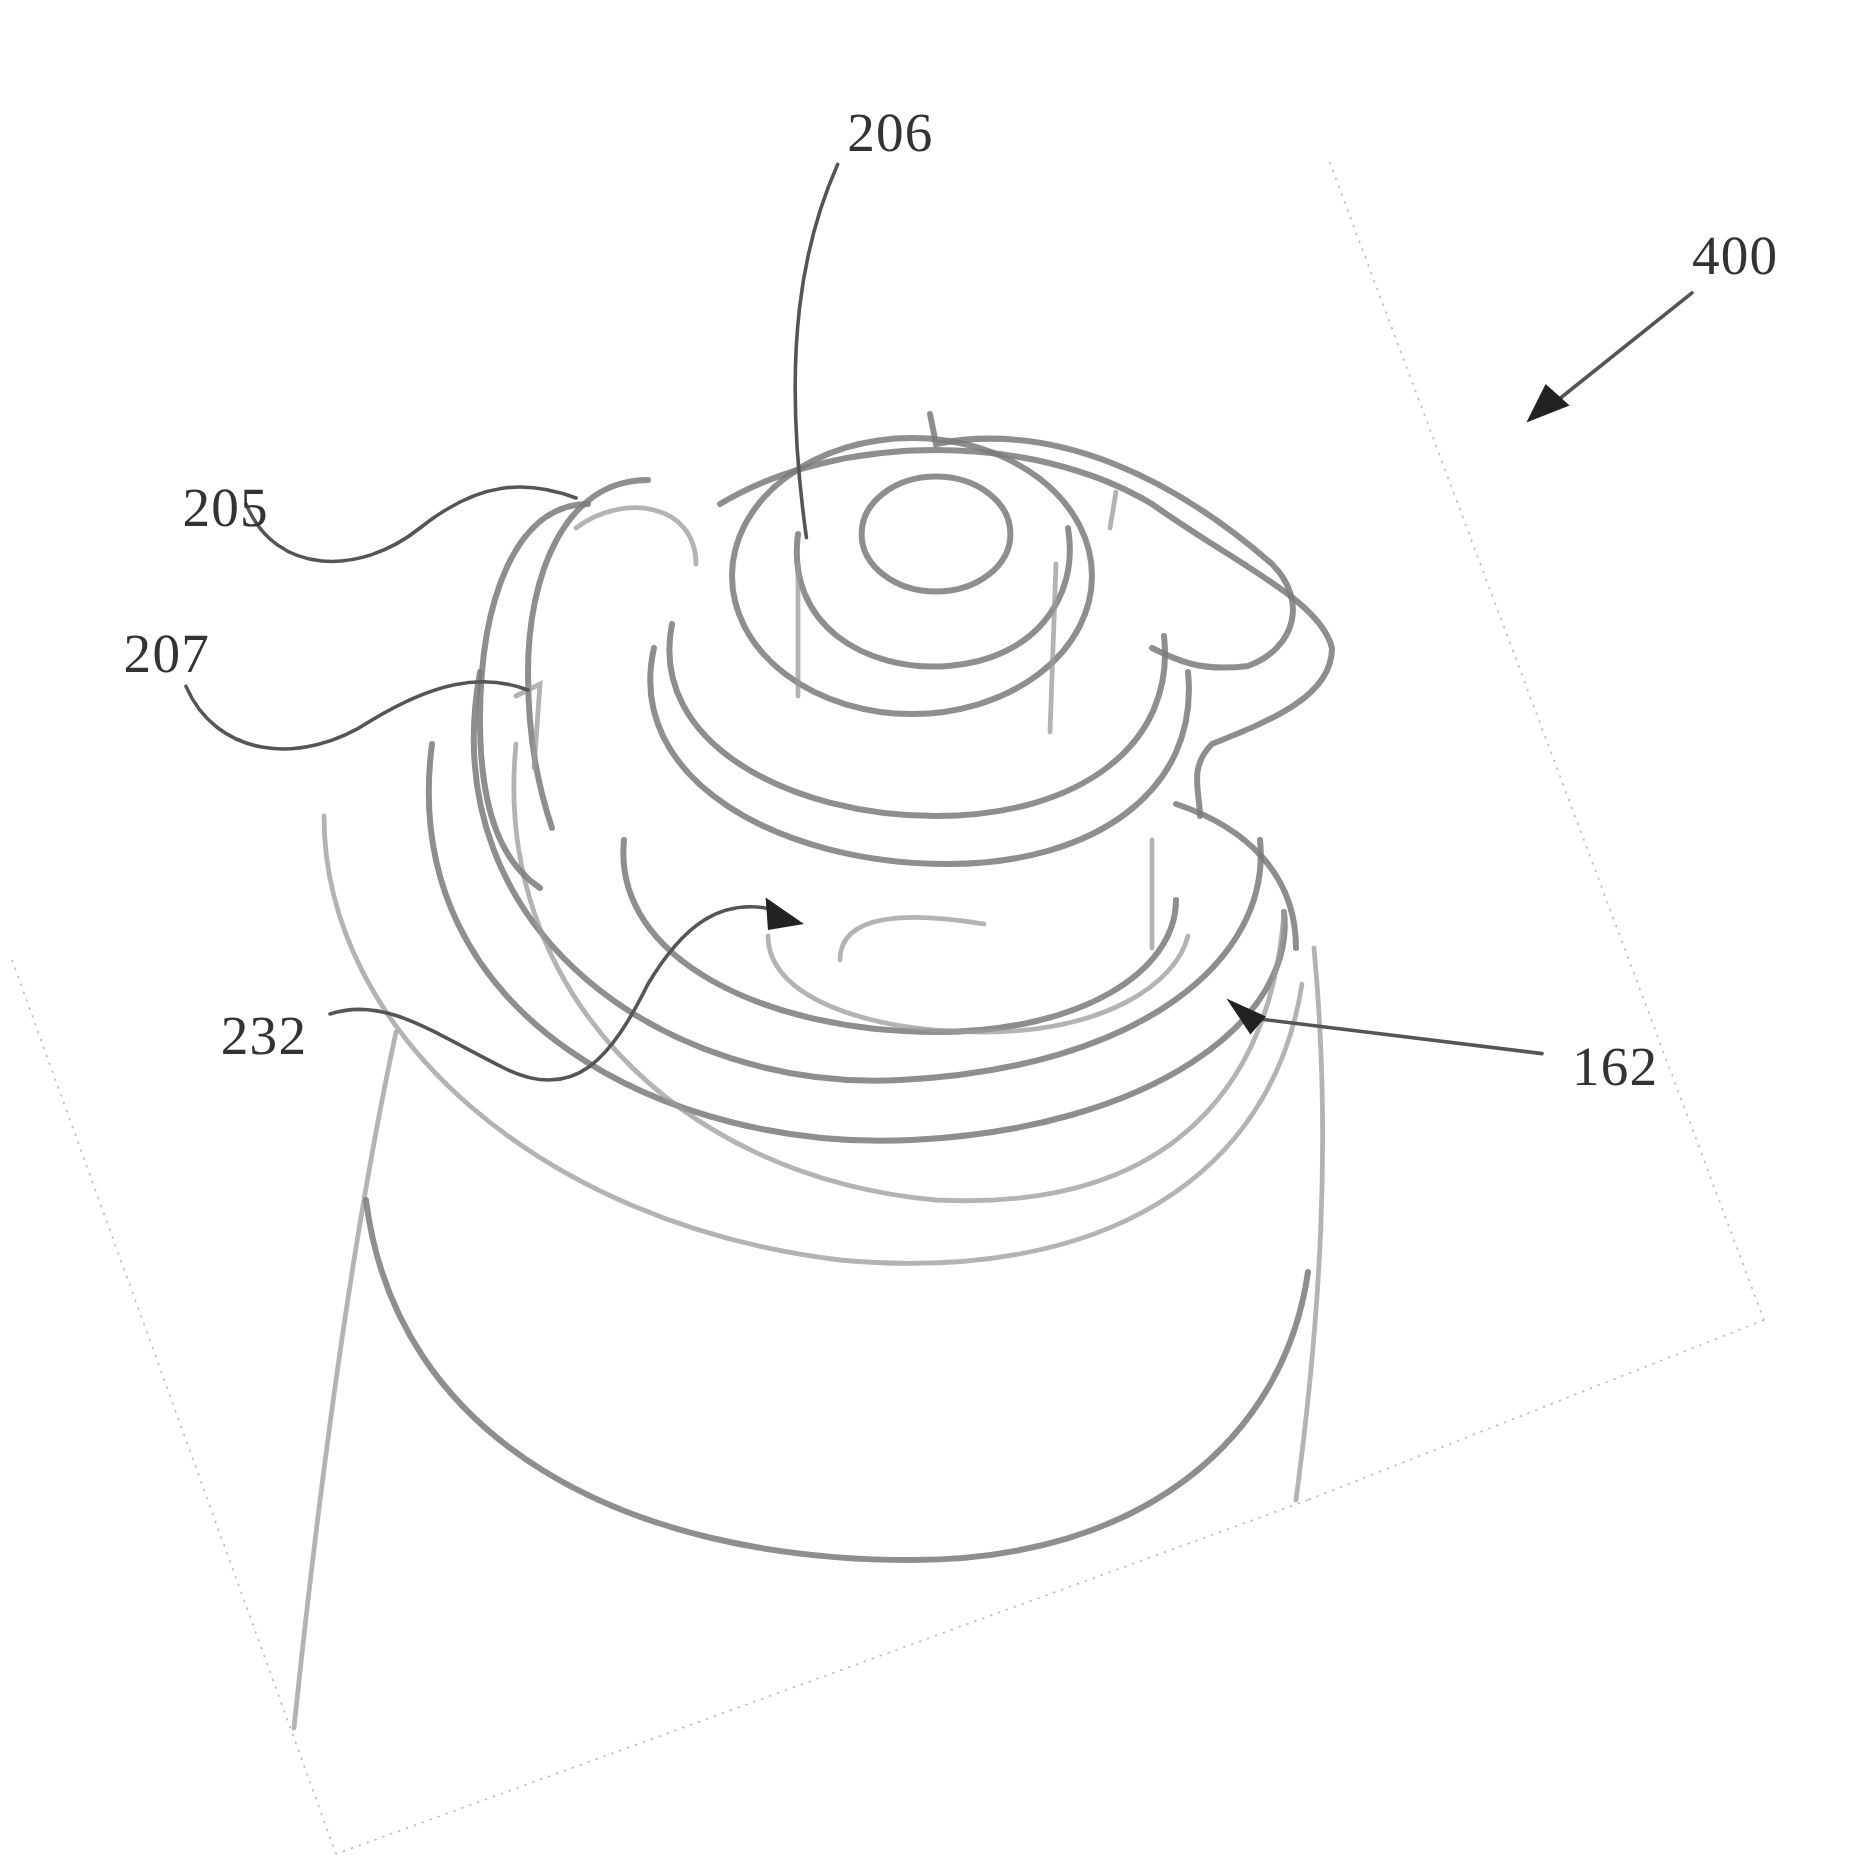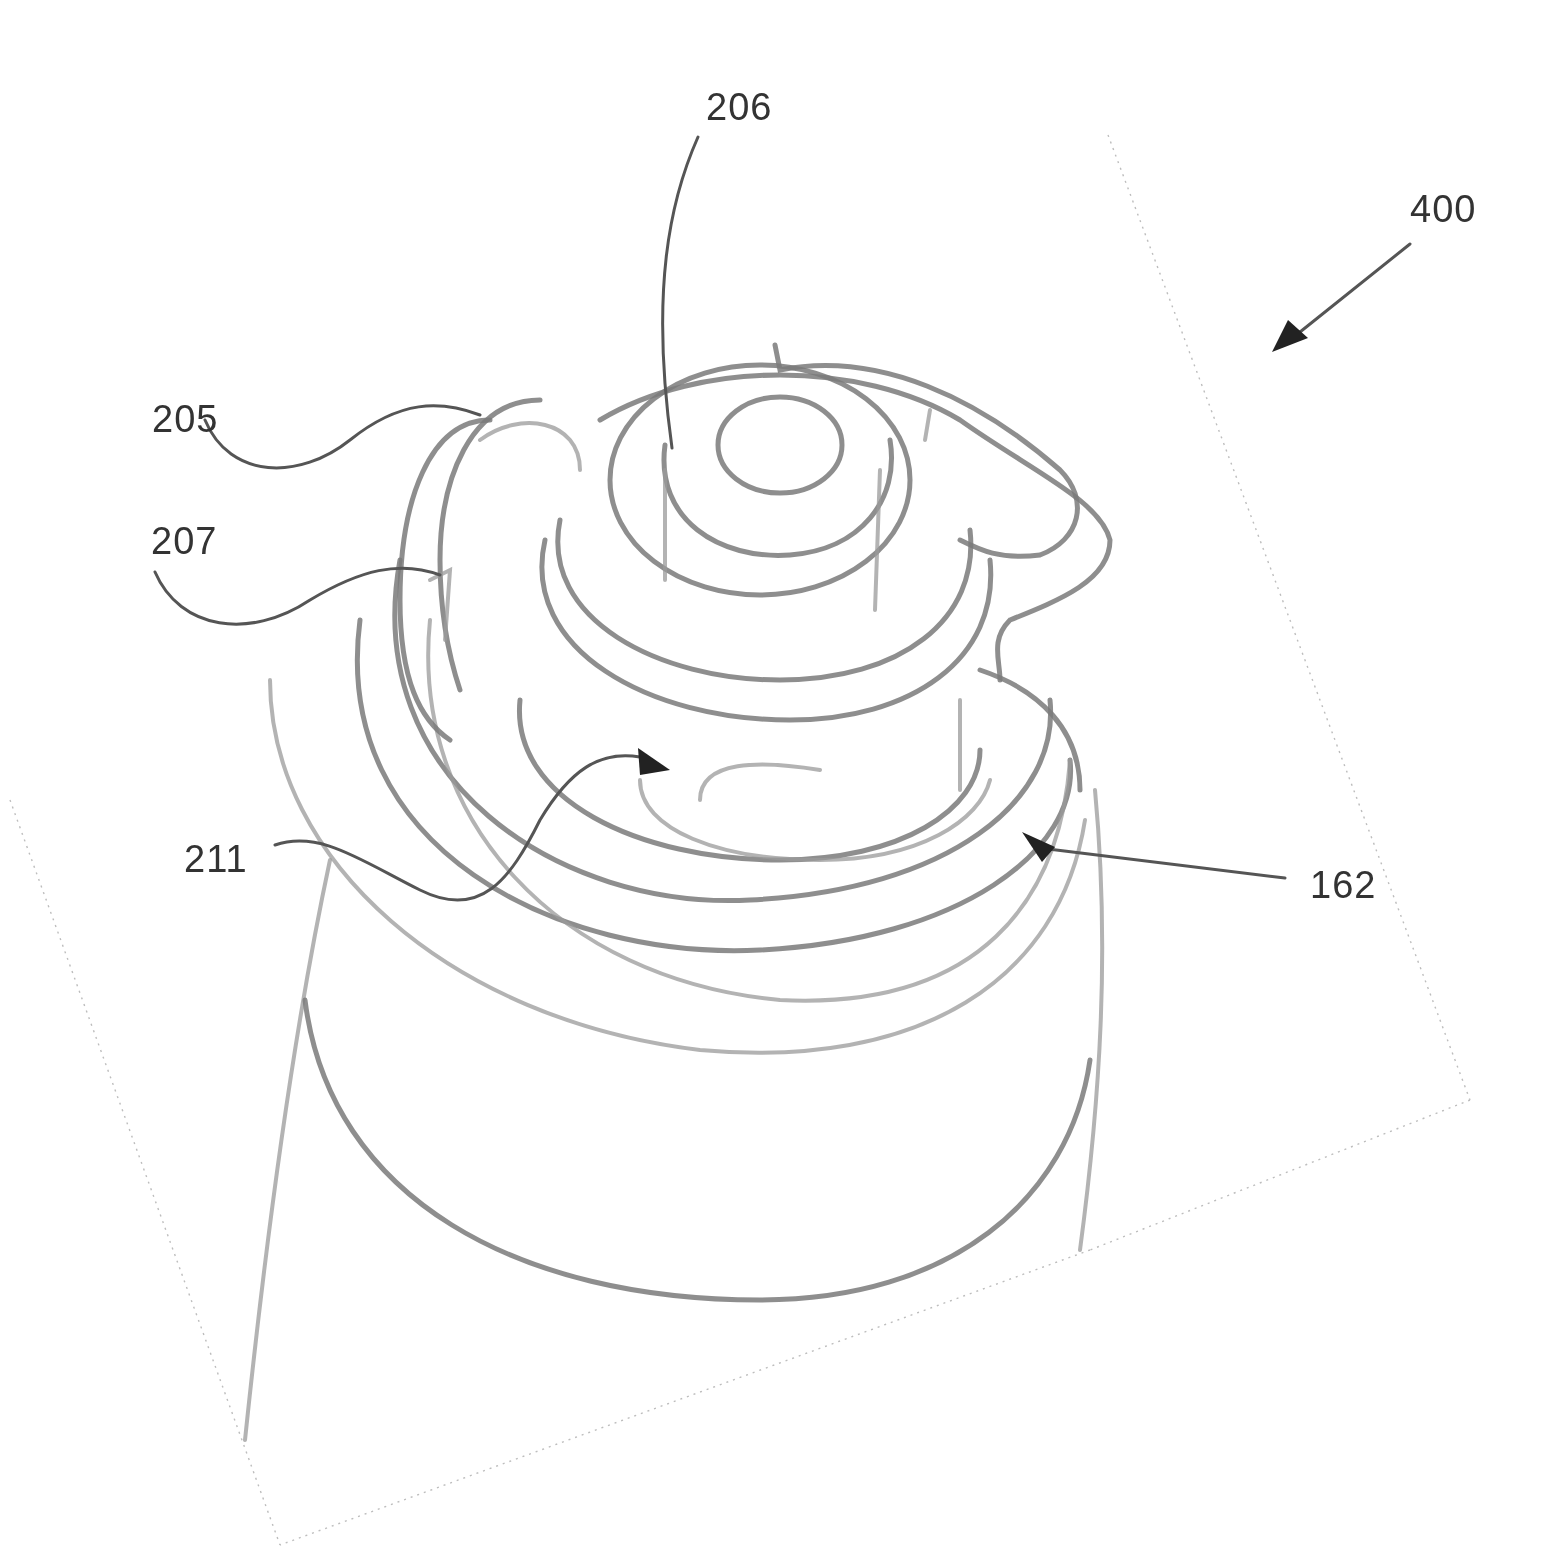--- a/index.html
+++ b/index.html
@@ -1,18 +1,18 @@
 <!DOCTYPE html>
 <html><head>
 <meta charset="utf-8">
 <style>
   html, body { margin: 0; padding: 0; background: #ffffff; }
   body { width: 1558px; height: 1562px; position: relative; overflow: hidden; font-family: "Liberation Sans", sans-serif; }
   #figure { position: absolute; left: 0; top: 0; width: 1558px; height: 1562px; }
-  .ref-label { position: absolute; font-family: Liberation Sans, sans-serif; font-size: 38px; color: #333333; letter-spacing: 1px; line-height: 1; text-align: right; }
+  .ref-label { position: absolute; font-family: Liberation Serif, serif; font-size: 46px; color: #333333; letter-spacing: 1px; line-height: 1; text-align: right; }
   .stroke { fill: none; stroke: #7a7a7a; stroke-width: 5; stroke-linecap: round; opacity: 0.85; }
   .stroke-light { fill: none; stroke: #9a9a9a; stroke-width: 4; stroke-linecap: round; opacity: 0.75; }
   .ghost { fill: none; stroke: #bdbdbd; stroke-width: 1.4; stroke-dasharray: 2 5; }
   .leader { fill: none; stroke: #555555; stroke-width: 3; stroke-linecap: round; }
   .arrowhead { fill: #222222; }
 </style>
 </head>
 <body>
 
 <div id="figure">
@@ -81,16 +81,16 @@
     <g>
       <polygon class="arrowhead" points="638,748 670,770 640,775"></polygon>
       <polygon class="arrowhead" points="1022,832 1055,847 1042,862"></polygon>
       <polygon class="arrowhead" points="1272,352 1288,320 1308,338"></polygon>
     </g>
   </svg>
 
   <div class="ref-label" style="left:706px; top:88px;">206</div>
   <div class="ref-label" style="left:1410px; top:190px;">400</div>
   <div class="ref-label" style="left:152px; top:368px;margin-top:32px;">205</div>
-  <div class="ref-label" style="left:103px; top:522px;margin-left:48px;">207</div>
-  <div class="ref-label" style="left:184px; top:840px;">211</div>
+  <div class="ref-label" style="left:103px; top:522px;">207</div>
+  <div class="ref-label" style="left:184px; top:840px;">232</div>
   <div class="ref-label" style="left:1310px; top:866px;">162</div>
 </div>
 
 </body></html>

